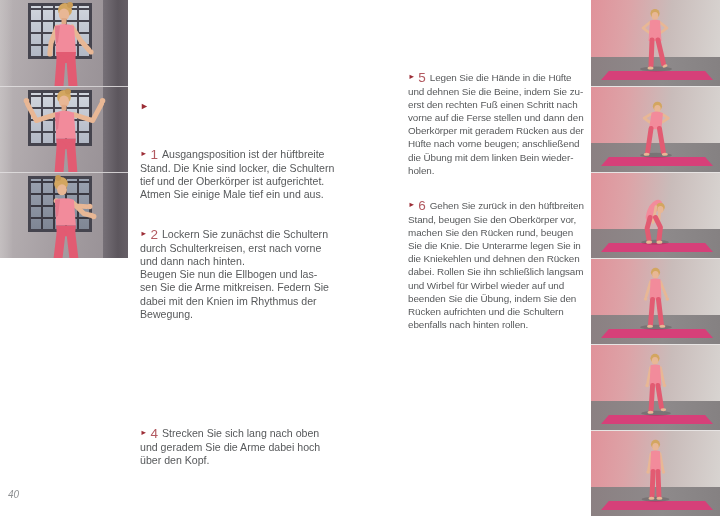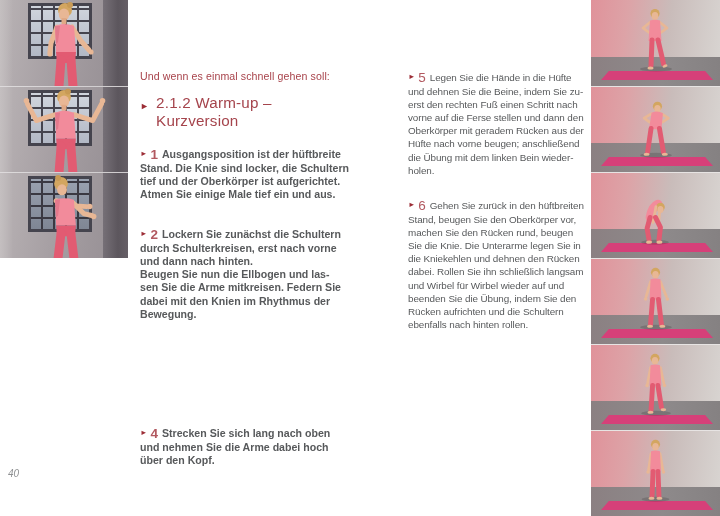--- a/index.html
+++ b/index.html
@@ -5,27 +5,27 @@
   html,body{margin:0;padding:0;}
   body{width:720px;height:516px;background:#ffffff;font-family:"Liberation Sans","DejaVu Sans",sans-serif;}
   .page{position:relative;width:720px;height:516px;background:#ffffff;overflow:hidden;}
 
   
   .kicker{position:absolute;left:140px;top:70px;font-size:10.6px;letter-spacing:.1px;color:#a8434b;}
   .title{position:absolute;left:140px;top:94px;display:flex;gap:7px;color:#a5444c;font-size:15.2px;line-height:17.5px;letter-spacing:.2px;}
   .title .marker{font-size:9px;margin-top:4px;color:#9c2d36;}
 
   .step{position:absolute;color:#57595b;}
-  .colL{left:140px;width:246px;font-size:10.6px;line-height:13.3px;font-weight:bold;}
+  .colL{left:140px;width:246px;font-size:10.6px;line-height:13.3px;}
   .colR{left:408px;width:202px;font-size:9.9px;line-height:13.2px;letter-spacing:-.1px;}
   .step .marker{color:#9c2d36;font-size:7.5px;vertical-align:1.5px;}
   .step .num{color:#b25960;font-size:13.5px;line-height:1;vertical-align:-1.5px;padding:0 4px 0 3px;}
   .step .txt{white-space:pre-line;}
 
-  .pagenum{position:absolute;left:8px;top:468px;font-size:10px;font-style:italic;color:#8f9193;}
+  .pagenum{position:absolute;left:8px;top:489px;font-size:10px;font-style:italic;color:#8f9193;}
 
   
   .photosL{position:absolute;left:0;top:0;width:128px;height:258px;}
   .photoL{position:relative;width:128px;height:86px;box-sizing:border-box;overflow:hidden;
           background:linear-gradient(100deg,#b9b3b5 0%,#a69fa3 45%,#948d92 100%);}
   .photoL + .photoL{border-top:1px solid rgba(255,255,255,.55);}
   .photoL .window{position:absolute;left:28px;top:3px;width:64px;height:56px;border:3px solid #45444e;box-sizing:border-box;
           background:
             repeating-linear-gradient(90deg,transparent 0 10px,#45444e 10px 12px),
             repeating-linear-gradient(0deg,transparent 0 10px,#45444e 10px 12px),
@@ -113,28 +113,23 @@
         <circle cx="94" cy="44" r="2.8" fill="#e8b795"></circle>
         <path d="M55,27 Q64,24 74,27 L76,53 L56,53 Z" fill="#f28b9b"></path>
         <path d="M55,27 L60,27 L58,43 L56,45 Z" fill="#e4798c"></path>
         <path d="M56,53 L76,53 L75,64 L57,64 Z" fill="#e25b72"></path>
         <path d="M61,61 L58,86" stroke="#e25b72" stroke-width="9" stroke-linecap="round" fill="none"></path>
         <path d="M71,61 L74,86" stroke="#e25b72" stroke-width="9" stroke-linecap="round" fill="none"></path>
       </svg>
     </div>
   </div>
 
-  <div class="kicker">Und wenn es einmal schnell gehen soll:</div>
 
   <div class="title">
     <span class="marker">►</span>
-    <span>
-      <div>2.1.2 Warm-up –</div>
-      <div>Kurzversion</div>
-    </span>
   </div>
 
   <div class="step colL" style="top:147px">
     <span class="marker">►</span><span class="num">1</span><span class="txt">Ausgangsposition ist der hüftbreite
 Stand. Die Knie sind locker, die Schultern
 tief und der Oberkörper ist aufgerichtet.
 Atmen Sie einige Male tief ein und aus.</span>
   </div>
 
   <div class="step colL" style="top:227px">
@@ -143,21 +138,21 @@
 und dann nach hinten.
 Beugen Sie nun die Ellbogen und las-
 sen Sie die Arme mitkreisen. Federn Sie
 dabei mit den Knien im Rhythmus der
 Bewegung.</span>
   </div>
 
 
   <div class="step colL" style="top:426px">
     <span class="marker">►</span><span class="num">4</span><span class="txt">Strecken Sie sich lang nach oben
-und nehmen Sie die Arme dabei hoch
+und geradem Sie die Arme dabei hoch
 über den Kopf.</span>
   </div>
 
   <div class="step colR" style="top:70px">
     <span class="marker">►</span><span class="num">5</span><span class="txt">Legen Sie die Hände in die Hüfte
 und dehnen Sie die Beine, indem Sie zu-
 erst den rechten Fuß einen Schritt nach
 vorne auf die Ferse stellen und dann den
 Oberkörper mit geradem Rücken aus der
 Hüfte nach vorne beugen; anschließend

